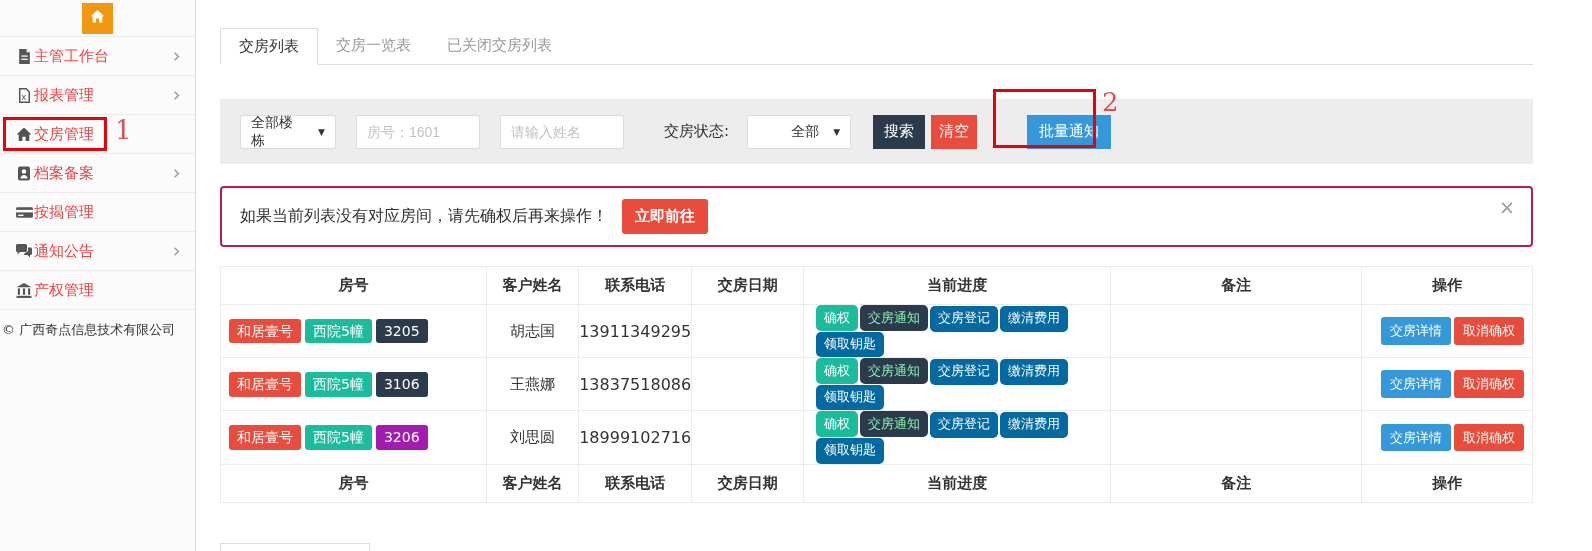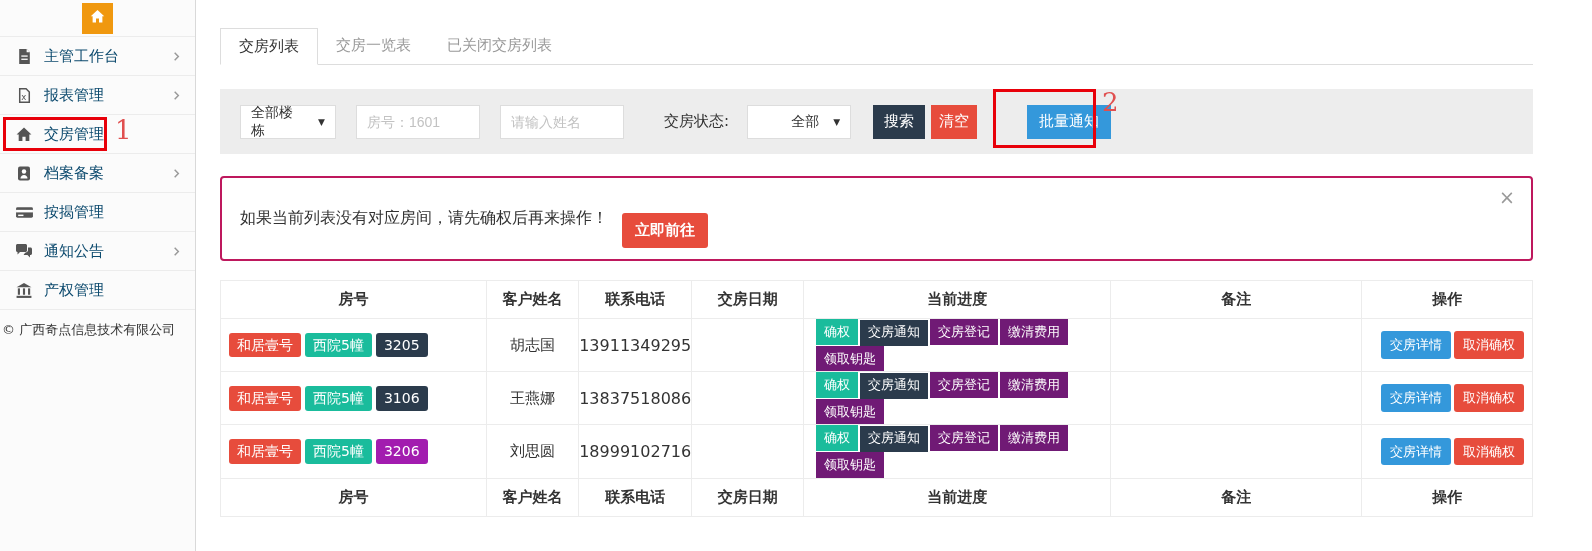--- a/index.html
+++ b/index.html
@@ -14,40 +14,40 @@
     position:absolute; left:0; top:0; width:196px; height:551px;
     background:#fbfbfb; border-right:1px solid #d9d9d9;
   }
   .home-row { height:37px; border-bottom:1px solid #ececec; display:flex; align-items:center; justify-content:center; }
   .home-btn { width:31px; height:31px; background:#f0980f; display:flex; align-items:center; justify-content:center; cursor:pointer; }
   .side-item {
     height:39px; display:flex; align-items:center; padding:0 12px 0 14px;
     border-bottom:1px solid #ececec; cursor:pointer; position:relative;
   }
   .side-icon { width:20px; height:18px; display:inline-flex; align-items:center; justify-content:center; }
-  .side-label { margin-left:10px; font-size:15px; color:#0c4a6e; flex:1; }
+  .side-label { font-size:15px; color:#ef4444; flex:1; }
   .side-chevron { width:14px; height:14px; display:inline-flex; align-items:center; justify-content:center; }
   .side-chevron.hidden { visibility:hidden; }
   .copyright { padding:11px 2px; font-size:13px; color:#333; }
 
   
   .main { position:absolute; left:197px; top:0; width:1395px; height:551px; padding:0 59px 0 23px; }
 
   .tabs-bar { padding-top:28px; border-bottom:1px solid #ddd; display:flex; }
   .tab {
     padding:8px 18px; font-size:15px; color:#999; cursor:pointer;
     margin-bottom:-1px; background:transparent;
   }
   .tab.active {
     background:#fff; color:#333;
     border:1px solid #ddd; border-bottom:1px solid #fff;
   }
 
   .filter-bar {
-    margin-top:24px; height:65px; background:#ededed;
+    margin-top:34px; height:65px; background:#ededed;
     display:flex; align-items:center; padding:0 20px;
   }
   .select-box {
     height:34px; background:#fff; border:1px solid #ddd; display:flex; align-items:center;
     padding:0 10px; font-size:14px; color:#333; cursor:pointer;
   }
   .select-box .sel-text { margin-right:14px; }
   .select-arrow { font-size:9px; color:#333; }
   .sel-building { width:96px; justify-content:space-between; }
   .sel-status { width:104px; justify-content:flex-end; margin-left:18px; }
@@ -62,45 +62,45 @@
   .btn-clear  { background:#e74c3c; width:46px; margin-left:6px; }
   .btn-batch  { background:#3498db; width:84px; margin-left:50px; }
 
   .alert {
     margin-top:22px; border:2px solid #be185d; border-radius:4px; background:#fff;
     display:flex; align-items:center; padding:11px 18px; position:relative;
   }
   .alert-msg { font-size:16px; color:#333; }
   .alert-btn {
     background:#e74c3c; color:#fff; font-weight:bold; font-size:15px;
-    border:none; border-radius:3px; padding:8px 13px; margin-left:14px; cursor:pointer;margin-top:24px;
+    border:none; border-radius:3px; padding:8px 13px; margin-left:14px; cursor:pointer;
   }
   .alert-close { position:absolute; right:16px; top:10px; color:#999; font-size:19px; cursor:pointer; line-height:1; }
 
   
   table.deliver { width:100%; border-collapse:collapse; margin-top:19px; border:1px solid #e8e8e8; }
   table.deliver th, table.deliver td { border:1px solid #ececec; }
   table.deliver th { height:38px; font-size:15px; font-weight:bold; color:#333; text-align:center; }
   table.deliver td { height:42px; font-size:15px; text-align:center; }
   .col-room {width:20.4%} .col-name{width:7.1%} .col-phone{width:7.9%} .col-date{width:8.6%}
   .col-prog {width:23.6%} .col-remark{width:19.3%} .col-act{width:13.1%}
   .cell-room { text-align:left !important; padding-left:8px; }
   .cell-phone { font-size:16px !important; }
   .tag {
     display:inline-block; color:#fff; font-size:14px; padding:4px 8px;
     border-radius:3px; margin-right:4px; line-height:1.2;
   }
   .cell-progress { text-align:left !important; padding-left:12px; }
   .badge {
     display:inline-block; font-size:13px; padding:5px 8px; margin-right:2px;
-    border-radius:0; line-height:1.2;
+    border-radius:5px; line-height:1.2;
   }
   .badge-done    { background:#1abc9c; color:#fff; }
-  .badge-current { background:#2b3b4c; color:#ffffff;font-family:Liberation Mono, monospace; }
-  .badge-pending { background:#701a75; color:#fdfdfd; }
+  .badge-current { background:#2b3b4c; color:#86efac; }
+  .badge-pending { background:#0369a1; color:#fdfdfd;font-family:Liberation Mono, monospace; }
   .cell-actions { text-align:right !important; padding-right:8px; }
   .action-btn {
     display:inline-block; border:none; color:#fff; font-size:13px; padding:6px 9px;
     border-radius:3px; margin-left:3px; cursor:pointer; line-height:1.2;
   }
   .action-primary { background:#3498db; }
   .action-danger  { background:#e74c3c; }
 
   .pagination {
     display:inline-block; margin-top:40px; border:1px solid #ddd; background:#fff;

